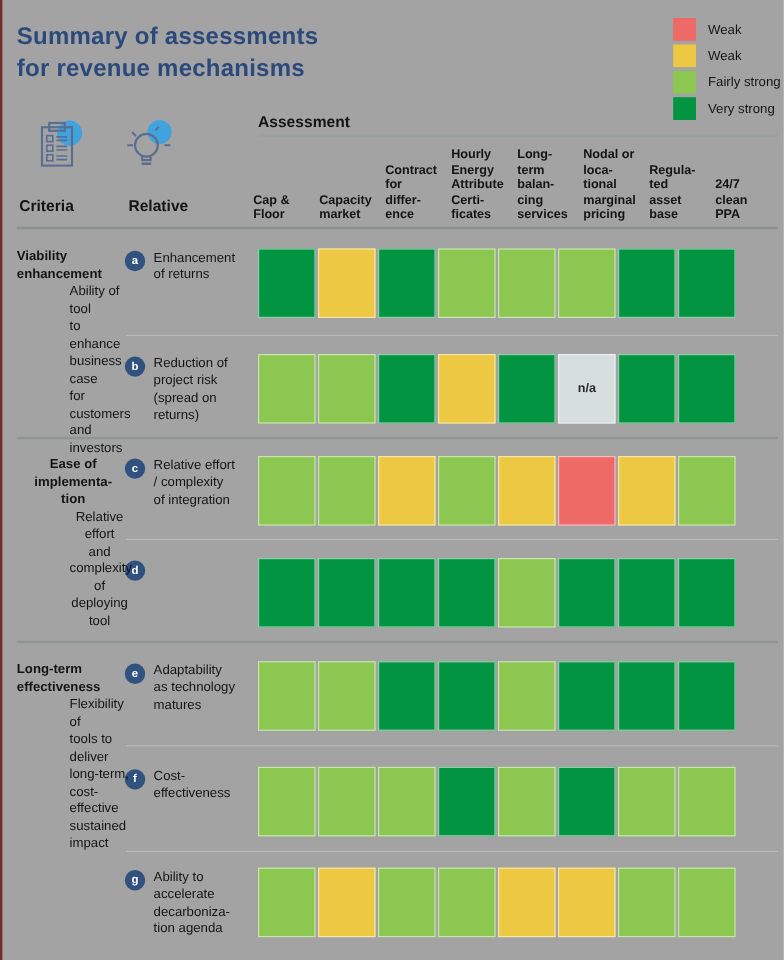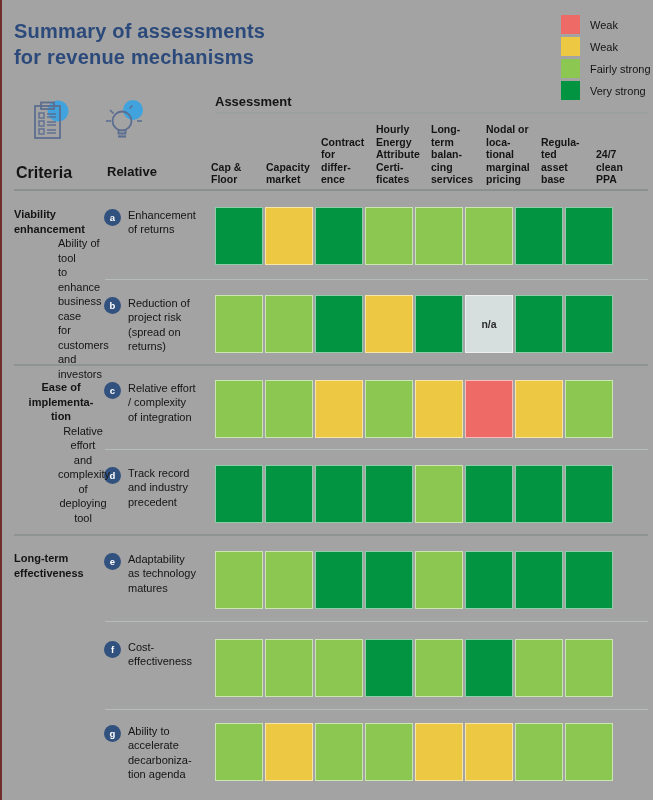--- a/index.html
+++ b/index.html
@@ -11,21 +11,21 @@
   .legend { position:absolute; left:533px; top:15px; }
   .legend-item { display:flex; align-items:center; height:19px; margin-bottom:3px;margin-left:28px; }
   .legend-swatch { width:19px; height:19px; margin-right:10px; flex:0 0 auto; }
   .legend-label { font-size:11px; color:#141414; white-space:nowrap; }
   .assessment-label { position:absolute; left:215px; top:94px; font-size:13px; font-weight:bold; color:#141414; }
   .assessment-rule { position:absolute; left:215px; top:112px; width:433px; height:2px; background:#9aa19f; }
   .col-headers { position:absolute; left:211px; top:112px; width:441px; height:74px; display:flex; align-items:flex-end; }
   .col-header { width:55px; text-align:left; font-size:10.5px; font-weight:bold; line-height:1.2; color:#141414; white-space:pre-line; }
   .header-rule { position:absolute; left:14px; top:189px; width:634px; height:2px; background:#899190; }
   .icon { position:absolute; }
-  .criteria-head-label { position:absolute; left:16px; top:164px; font-size:16px; font-weight:bold; color:#141414; }
+  .criteria-head-label { position:absolute; left:16px; top:164px; font-size:13px; font-weight:bold; color:#141414; }
   .indicator-head-label { position:absolute; left:107px; top:164px; font-size:13px; font-weight:bold; color:#141414; }
   .criteria-group { position:absolute; left:14px; width:94px; font-size:11px; line-height:1.32; color:#141414; }
   .g-title { font-weight:bold; white-space:pre-line; }
   .g-desc { white-space:pre-line;margin-left:44px; }
   .row { position:absolute; left:0; height:58px; width:653px; }
   .badge { position:absolute; left:104px; top:2px; width:17px; height:17px; border-radius:50%; background:#31517e; color:#ffffff; font-size:9.5px; font-weight:bold; display:flex; align-items:center; justify-content:center; }
   .row-label { position:absolute; left:128px; top:1px; width:88px; font-size:11px; line-height:1.3; color:#141414; white-space:pre-line; }
   .cells { position:absolute; left:215px; top:0; display:flex; gap:2px; }
   .cell { width:48px; height:58px; border:1px solid rgba(255,255,255,0.55); }
   .cell.na { display:flex; align-items:center; justify-content:center; font-size:10.5px; font-weight:bold; color:#2b2b2b; }
@@ -173,23 +173,20 @@
           <div class="cell" style="background: rgb(237, 200, 67);"></div>
           <div class="cell" style="background: rgb(139, 199, 81);"></div>
           <div class="cell" style="background: rgb(237, 200, 67);"></div>
           <div class="cell" style="background: rgb(237, 106, 102);"></div>
           <div class="cell" style="background: rgb(237, 200, 67);"></div>
           <div class="cell" style="background: rgb(139, 199, 81);"></div>
         </div>
       </div>
       <div class="row" style="top: 465px;">
         <span class="badge">d</span>
-        <div class="row-label">Track record
-and industry
-precedent</div>
         <div class="cells">
           <div class="cell" style="background: rgb(2, 148, 64);"></div>
           <div class="cell" style="background: rgb(2, 148, 64);"></div>
           <div class="cell" style="background: rgb(2, 148, 64);"></div>
           <div class="cell" style="background: rgb(2, 148, 64);"></div>
           <div class="cell" style="background: rgb(139, 199, 81);"></div>
           <div class="cell" style="background: rgb(2, 148, 64);"></div>
           <div class="cell" style="background: rgb(2, 148, 64);"></div>
           <div class="cell" style="background: rgb(2, 148, 64);"></div>
         </div>
@@ -256,20 +253,26 @@
 implementa-
 tion</div>
         <div class="g-desc">Relative effort
 and complexity
 of deploying
 tool</div>
       </div>
       <div class="criteria-group" style="top: 551px;">
         <div class="g-title">Long-term
 effectiveness</div>
+        <div class="g-desc">Flexibility of
+tools to deliver
+long-term,
+cost-effective
+sustained
+impact</div>
       </div>
       <div class="divider" style="top: 279px; left: 105px; width: 543px; height: 1px; background: rgb(182, 188, 187);"></div>
       <div class="divider" style="top: 364px; left: 14px; width: 634px; height: 2px; background: rgb(141, 148, 146);"></div>
       <div class="divider" style="top: 449px; left: 105px; width: 543px; height: 1px; background: rgb(182, 188, 187);"></div>
       <div class="divider" style="top: 534px; left: 14px; width: 634px; height: 2px; background: rgb(141, 148, 146);"></div>
       <div class="divider" style="top: 621px; left: 105px; width: 543px; height: 1px; background: rgb(182, 188, 187);"></div>
       <div class="divider" style="top: 709px; left: 105px; width: 543px; height: 1px; background: rgb(182, 188, 187);"></div>
     </div>
 </div>
 

